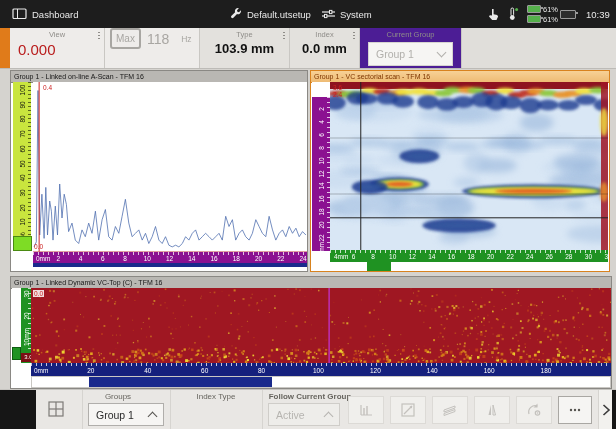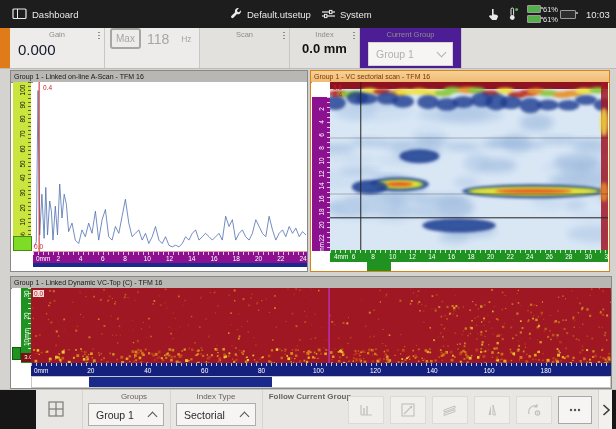--- a/index.html
+++ b/index.html
@@ -14,21 +14,21 @@
   .batt .cell{width:12px;height:6px;background:#55b04b;border:1px solid #9a9a9a;border-radius:1px;position:relative;}
   .batt .cell:after{content:"";position:absolute;right:-3px;top:1px;width:2px;height:2px;background:#9a9a9a;}
   .cell.empty{background:#2d2d2d;}
   
   #parambar{left:0;top:28px;width:616px;height:40px;background:#ebe9e6;border-bottom:1px solid #bdbbb7;}
   #accent-strip{left:0;top:28px;width:10px;height:40px;background:#e07b1a;}
   .panel{position:absolute;top:0;height:40px;border-right:1px solid #c9c7c3;box-sizing:border-box;}
   .p-head{position:relative;height:13px;font-size:7.5px;color:#8f8d89;text-align:center;line-height:13px;}
   .kebab{position:absolute;right:4px;top:3px;width:2px;height:8px;
     background:radial-gradient(circle,#8f8d89 35%,transparent 40%);background-size:2px 3px;background-repeat:repeat-y;}
-  .bigval{font-size:15px;color:#0f172a;padding-left:8px;}
+  .bigval{font-size:15px;color:#b91c1c;padding-left:8px;}
   .boldval{font-size:13px;font-weight:bold;color:#121212;text-align:center;}
   .maxbtn{display:inline-block;border:2px solid #a8a6a2;border-radius:3px;color:#a8a6a2;
     font-size:10px;padding:3px 4px;margin-left:5px;}
   .ddown{margin:1px 8px 0 8px;height:22px;background:#f6f5f3;border:1px solid #d6d4d0;
     display:flex;align-items:center;justify-content:space-between;padding:0 7px;font-size:10.5px;color:#b2b0ac;}
   .chev{width:6px;height:6px;border-right:1.5px solid #b2b0ac;border-bottom:1.5px solid #b2b0ac;
     transform:rotate(45deg);margin-top:-3px;}
   .chev.up{transform:rotate(-135deg);margin-top:3px;}
   
   .view{position:absolute;background:#fff;border:1px solid #8a8884;box-sizing:border-box;}
@@ -111,42 +111,43 @@
       <span class="cell"></span>
       <span>61%</span>
     </span>
   </div>
   <div class="item" style="left:560px;">
     <span class="batt">
         <span class="cell empty" style="width:14px;height:7px;"></span>
       </span>
   </div>
   <div class="item" style="left:586px;">
-    <span>10:03</span>
+    <span>10:39</span>
   </div>
 </div>
 
 <div id="parambar" class="abs"></div>
 <div id="accent-strip" class="abs"></div>
 
 <div class="panel" style="left:10px;top:28px;width:95px;background:#eeecea;">
-  <div class="p-head"><span>Gain</span>
+  <div class="p-head"><span>View</span>
     <span class="kebab"></span></div>
   <div class="bigval">0.000</div>
 </div>
 <div class="panel" style="left:105px;top:28px;width:95px;background:#eeecea;">
   <div style="display:flex;align-items:center;">
     <span class="maxbtn">Max</span>
     <span style="font-size:14px;color:#a8a6a2;margin-left:6px;">118</span>
     <span style="font-size:8.5px;color:#a8a6a2;margin-left:12px;">Hz</span>
   </div>
 </div>
 <div class="panel" style="left:200px;top:28px;width:90px;background:#e3e1dd;">
-  <div class="p-head"><span>Scan</span>
+  <div class="p-head"><span>Type</span>
     <span class="kebab"></span></div>
+  <div class="boldval">103.9 mm</div>
 </div>
 <div class="panel" style="left:290px;top:28px;width:70px;background:#e3e1dd;">
   <div class="p-head"><span>Index</span>
     <span class="kebab"></span></div>
   <div class="boldval">0.0 mm</div>
 </div>
 <div class="panel" style="left:360px;top:28px;width:102px;background:#4c1d95;">
   <div class="p-head"><span>Current Group</span></div>
   <div class="ddown">
     <span>Group 1</span>
@@ -1268,35 +1269,35 @@
   <div class="abs" style="left:0;top:0;width:36px;height:39px;background:#161616;"></div>
   <div class="abs" style="left:48px;top:11px;">
     <svg width="16" height="16" viewBox="0 0 16 16">
       <rect x="1" y="1" width="14" height="14" fill="none" stroke="#7d7b77" stroke-width="1.2"></rect>
       <line x1="8" y1="1" x2="8" y2="15" stroke="#7d7b77" stroke-width="1.2"></line>
       <line x1="1" y1="8" x2="15" y2="8" stroke="#7d7b77" stroke-width="1.2"></line>
     </svg>
   </div>
   <div class="sep" style="left:82px;"></div>
 
-  <div class="tb-label" style="left:96px;width:76px;">Groups</div>
+  <div class="tb-label" style="left:80px;width:76px;">Groups</div>
   <div class="tb-box" style="left:88px;width:76px;">
     <span>Group 1</span>
     <span class="chev up"></span>
   </div>
   <div class="sep" style="left:170px;"></div>
 
   <div class="tb-label" style="left:176px;width:80px;">Index Type</div>
-  <div class="tb-box" style="left:176px;width:80px;">
-    <span>Sectorial</span>
-    <span class="chev up"></span>
-  </div>
   <div class="sep" style="left:262px;"></div>
 
   <div class="tb-label" style="left:262px;width:96px;font-weight:bold;">Follow Current Group</div>
+  <div class="tb-box dis" style="left:268px;width:72px;">
+    <span>Active</span>
+    <span class="chev up"></span>
+  </div>
 
   <div class="tb-btn" style="left:348px;">
     <svg width="16" height="16" viewBox="0 0 16 16">
       <path d="M3 13V3M3 13h11" stroke="#c3c1bd" stroke-width="1.2" fill="none"></path>
       <path d="M6 13V6M9 13V4" stroke="#c3c1bd" stroke-width="1.4"></path>
     </svg>
   </div>
   <div class="tb-btn" style="left:390px;">
     <svg width="16" height="16" viewBox="0 0 16 16">
       <rect x="2" y="2" width="12" height="12" fill="none" stroke="#c3c1bd" stroke-width="1.2"></rect>

